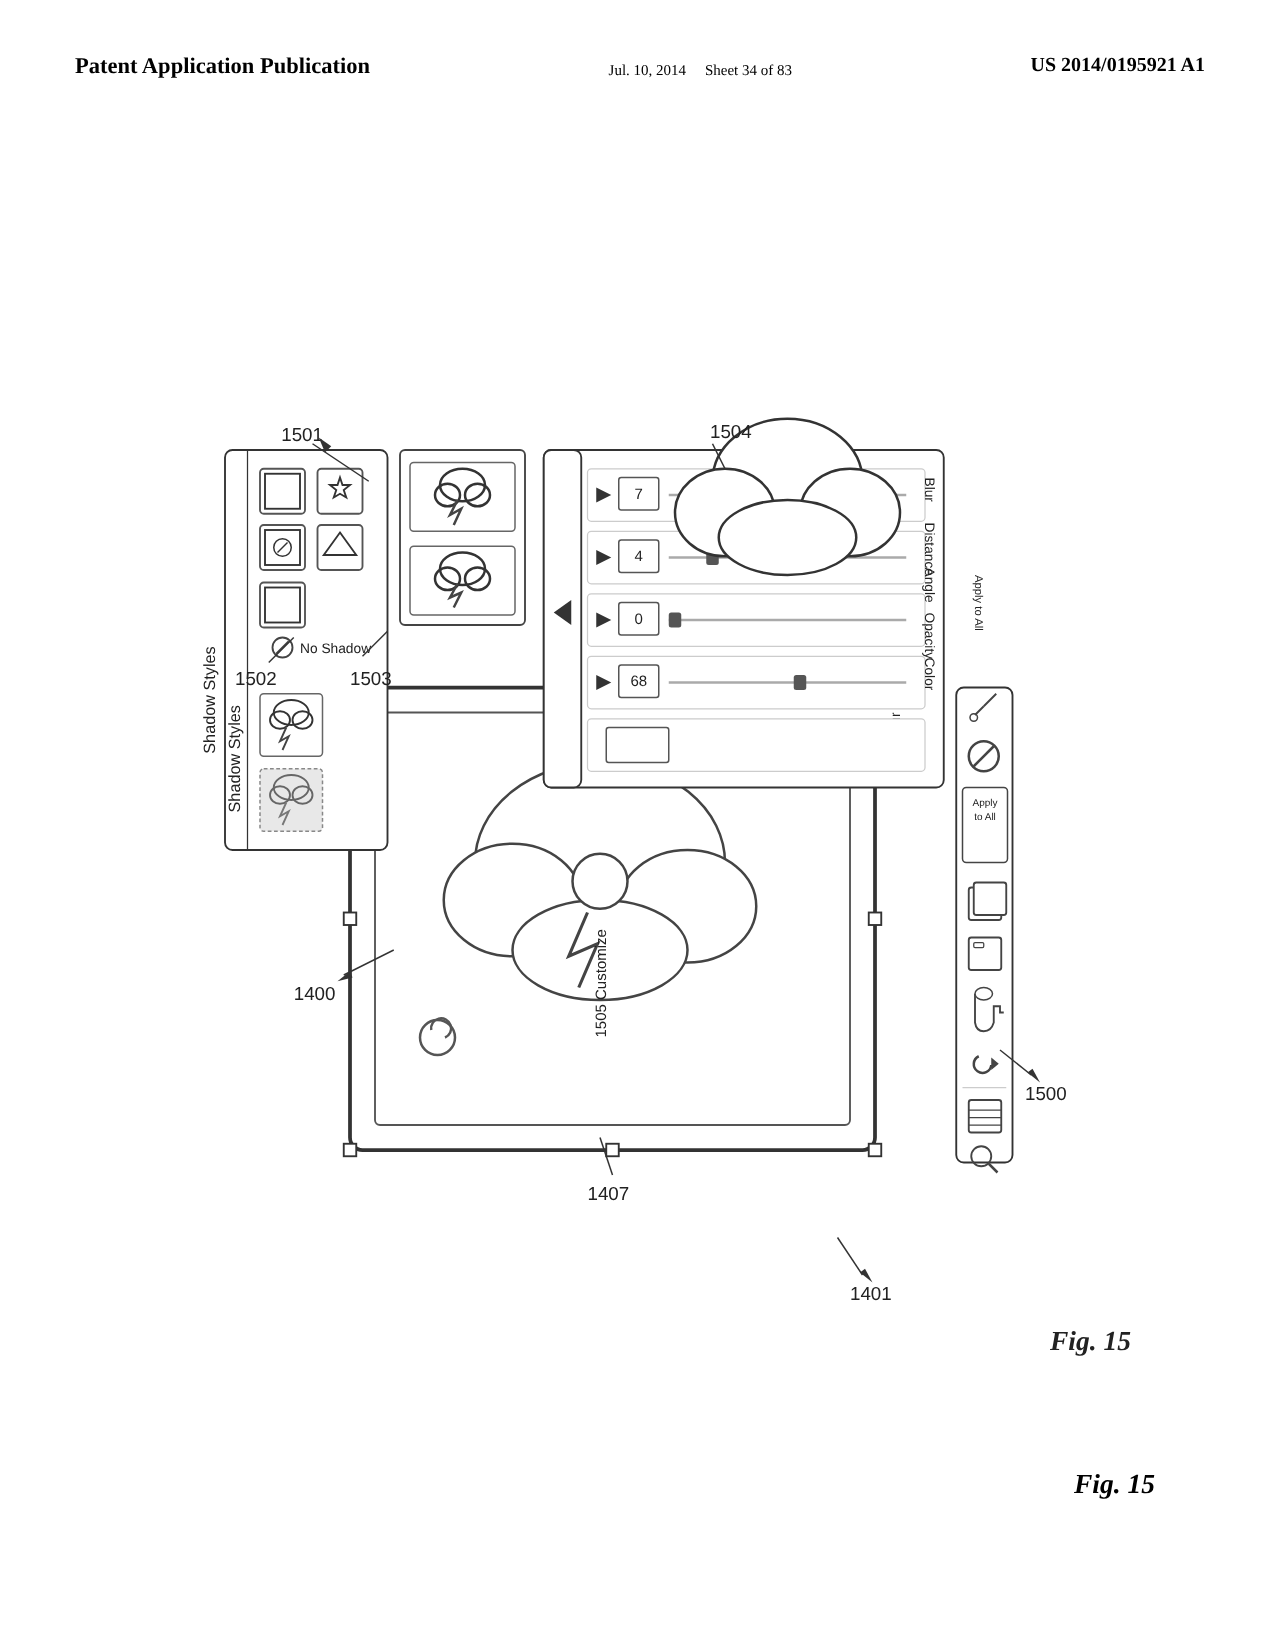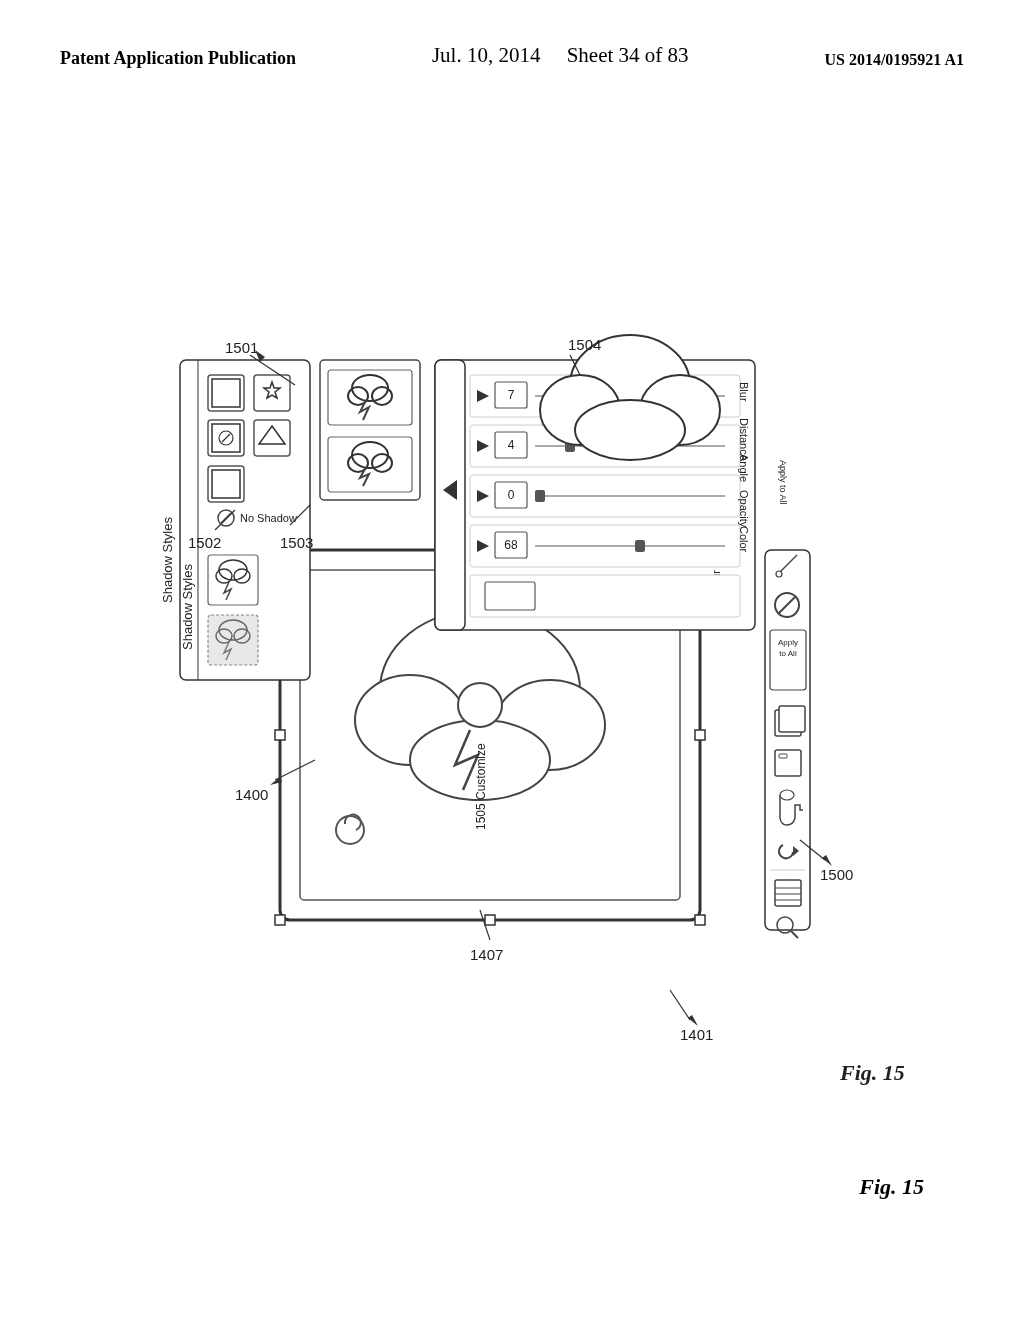--- a/index.html
+++ b/index.html
@@ -22,21 +22,21 @@
       justify-content: space-between;
       align-items: flex-end;
       padding: 0 60px;
     }
     .header-left {
       font-size: 18px;
       font-weight: bold;
       line-height: 1.4;
     }
     .header-center {
-      font-size: 21px;
+      font-size: 12px;
       text-align: center;
       line-height: 1.5;
     }
     .header-right {
       font-size: 16px;
       text-align: right;
       line-height: 1.5;
       font-weight: bold;
     }
 

